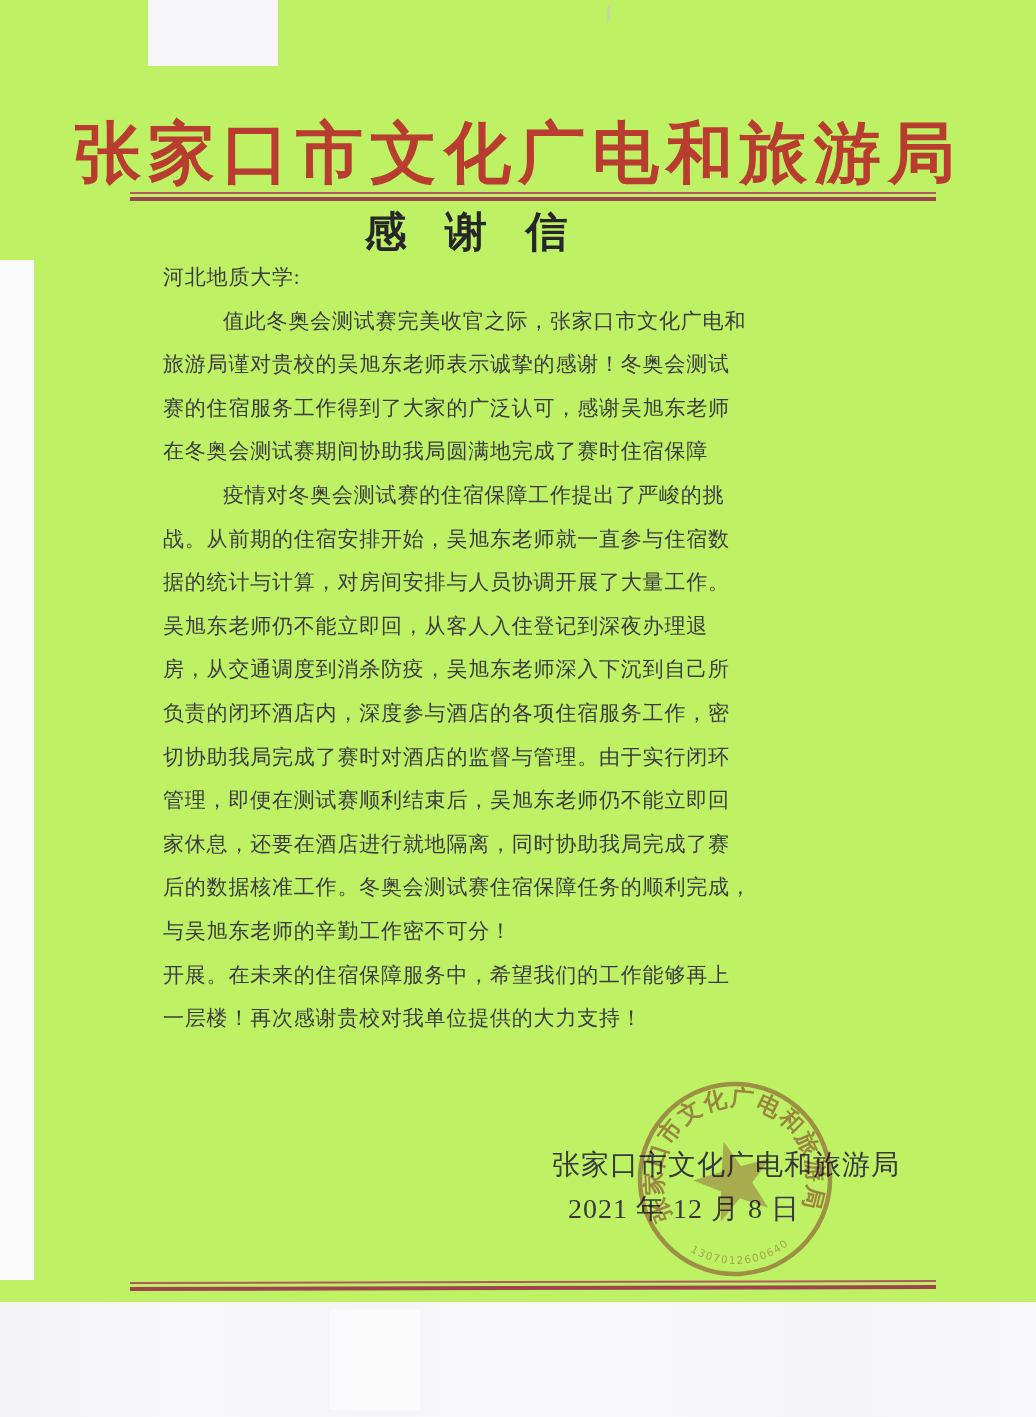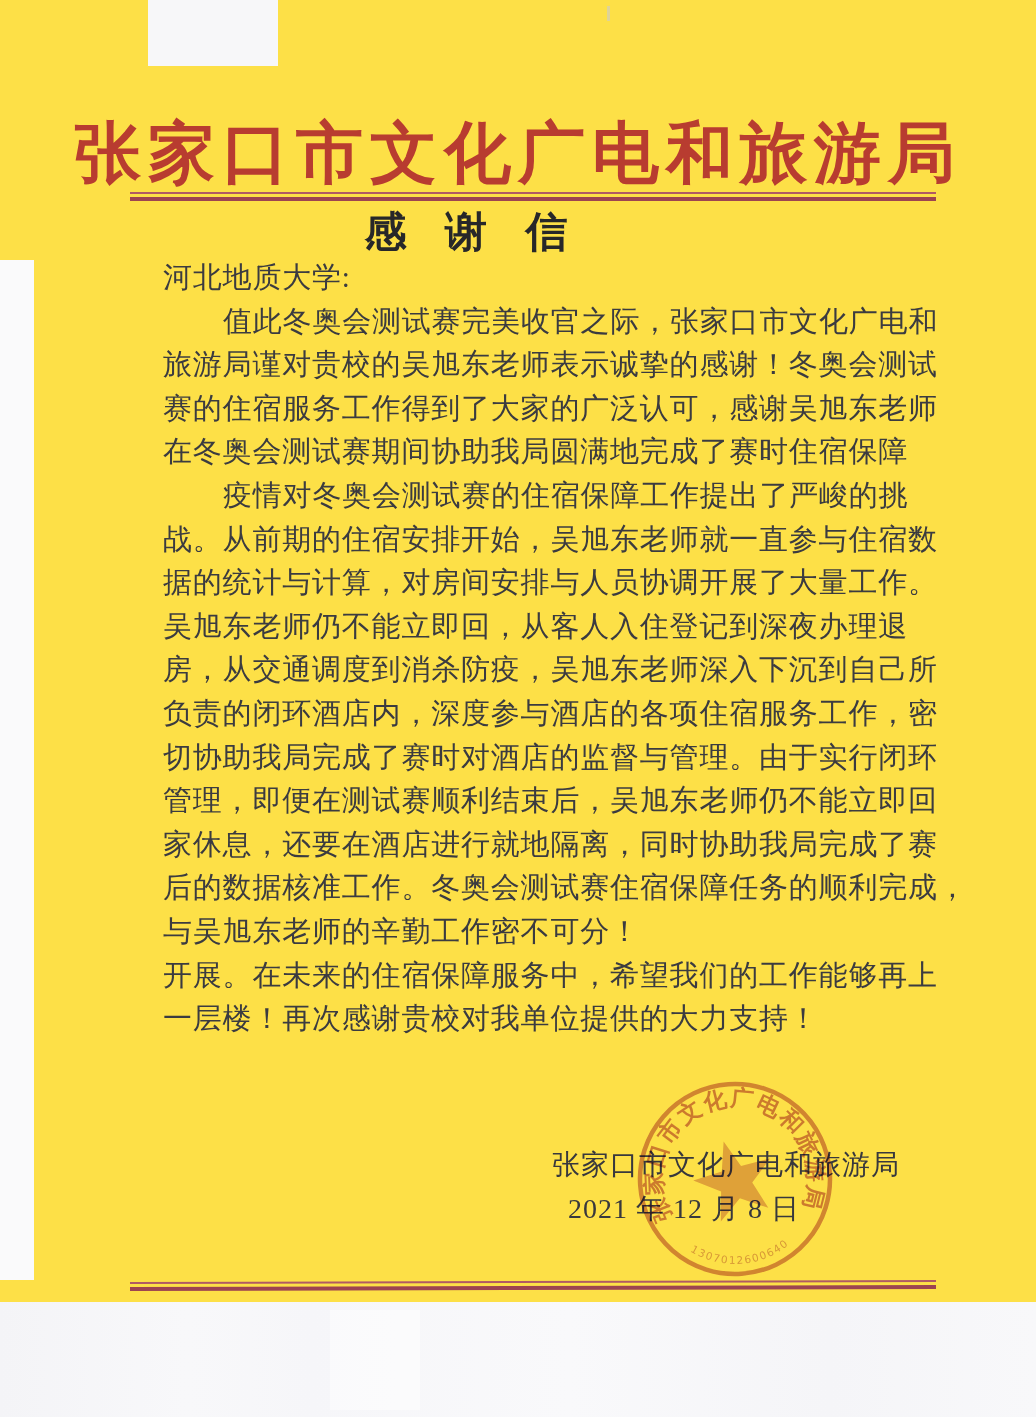--- a/index.html
+++ b/index.html
@@ -1,20 +1,20 @@
 <!DOCTYPE html>
 <html lang="zh"><head>
 <meta charset="utf-8">
 <style>
   html,body{margin:0;padding:0;background:#e9e9ec;}
   .doc{
     position:relative;
     width:1036px;height:1417px;
     margin:0 auto;
-    background:#fde047;
+    background:#bef264;
     overflow:hidden;
     font-family:"Liberation Serif","DejaVu Serif",serif;
   }
   
   .artifact{position:absolute;pointer-events:none;}
   .a-topleft{left:148px;top:0;width:130px;height:66px;background:#f7f7f9;}
   .a-topmark{left:607px;top:6px;width:3px;height:15px;background:#c9c9cd;opacity:.6;}
   .a-left{left:0;top:260px;width:34px;height:1020px;background:#fafafb;}
   .a-bottom{left:0;top:1302px;width:1036px;height:115px;
     background:linear-gradient(90deg,#f4f4f7 0%,#f8f8fa 18%,#f6f6f9 30%,#f9f9fb 55%,#f5f5f8 80%,#f8f8fa 100%);}
@@ -37,21 +37,21 @@
 
   .letter-title{
     position:absolute;left:0;top:204px;width:932px;
     text-align:center;
     font-size:42px;font-weight:600;
     letter-spacing:14px;text-indent:14px;
     color:#272729;
   }
   .body-block{
     position:absolute;left:163px;top:256px;width:812px;
-    font-size:29px;line-height:43.6px;
+    font-size:21px;line-height:43.6px;
     letter-spacing:0.8px;
     color:#3b3b40;
   }
   .body-block .line{white-space:nowrap;}
   .body-block .indent{text-indent:60px;font-family:Liberation Serif, serif;}
 
   .signature-org{
     position:absolute;left:552px;top:1146px;width:345px;
     font-size:28px;letter-spacing:1px;
     text-align:center;white-space:nowrap;

